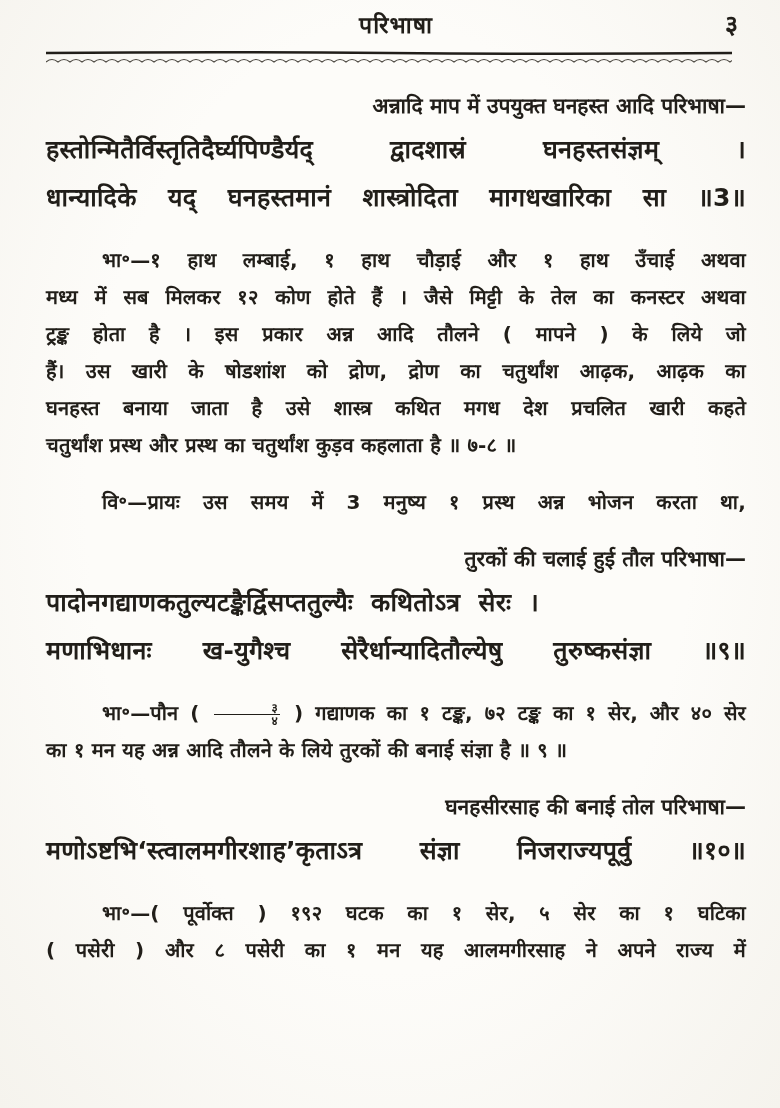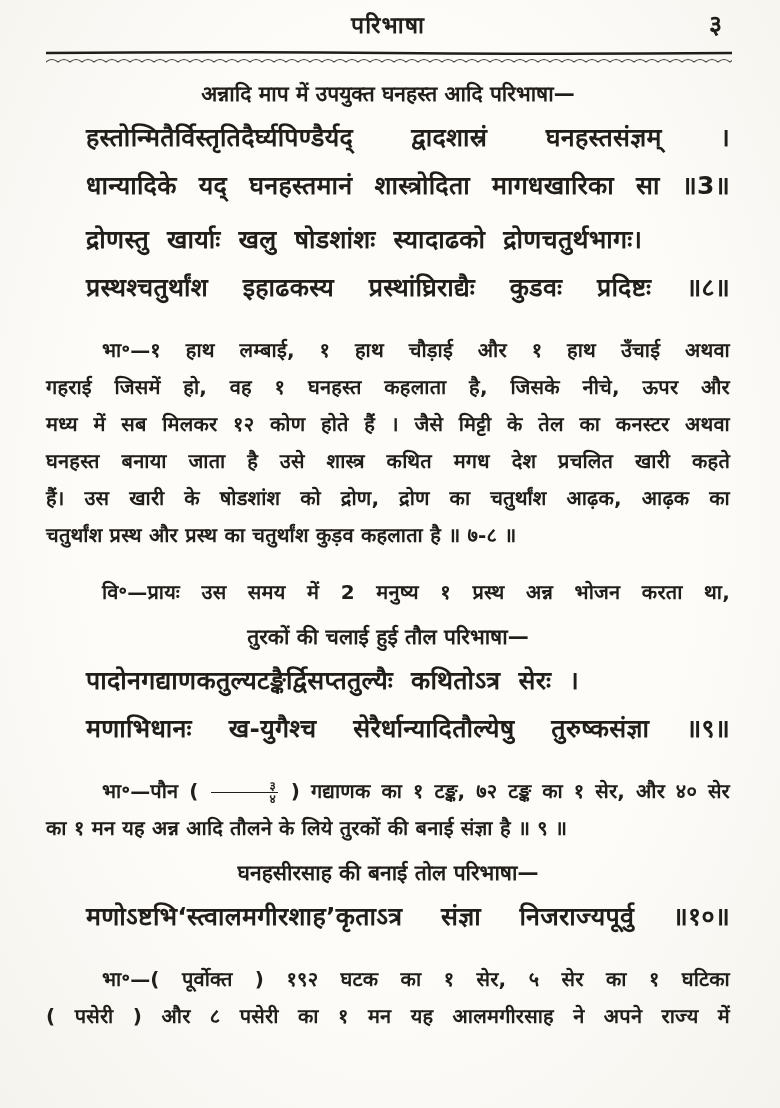--- a/index.html
+++ b/index.html
@@ -9,21 +9,21 @@
     font-family:"DejaVu Sans", sans-serif;
   }
   .page{
     position:relative;
     width:780px;height:1108px;
     margin:0 auto;
     background:radial-gradient(ellipse at 50% 45%, #fdfcf9 55%, #f5f3ed 100%);
     color:#211e19;
     overflow:hidden;
     box-sizing:border-box;
-    padding:6px 50px 0 46px;
+    padding:6px 34px 0 46px;
   }
   .running-head{
     position:relative;
     height:32px;
   }
   .running-head .title{
     position:absolute;left:0;right:0;top:2px;
     text-align:center;
     font-size:23px;font-weight:700;
     letter-spacing:1px;
@@ -31,35 +31,35 @@
   .running-head .pagenum{
     position:absolute;right:8px;top:0;
     font-size:25px;font-weight:700;
   }
   .rule-wrap{
     margin-top:12px;
     width:686px;height:18px;
   }
   .rule-wrap svg{display:block;}
   .centerhead{
-    text-align:center;
+    text-align:right;
     font-size:21px;font-weight:700;
-    margin-top:12px;
+    margin-top:24px;
     line-height:28px;
     white-space:nowrap;
   }
   .verse{
     font-size:25px;font-weight:700;
     line-height:48px;
     letter-spacing:.3px;
     white-space:nowrap;
   }
   .verse.jfull{white-space:normal;text-align:justify;text-align-last:justify;}
   .verse.wsp{word-spacing:9px;}
-  .vgroup{margin-top:6px;margin-left:40px;}
+  .vgroup{margin-top:6px;}
   .body-line{
     font-size:20px;font-weight:600;
     line-height:37px;
     letter-spacing:.2px;
   }
   .jfull{text-align:justify;text-align-last:justify;}
   .indent{text-indent:56px;}
   .para{margin-top:20px;}
   .frac{
     display:inline-flex;flex-direction:column;
@@ -88,36 +88,32 @@
     </svg>
   </div>
 
   <div class="centerhead">अन्नादि माप में उपयुक्त घनहस्त आदि परिभाषा—</div>
 
   <div class="vgroup">
     <div class="verse jfull">हस्तोन्मितैर्विस्तृतिदैर्घ्यपिण्डैर्यद् द्वादशास्रं घनहस्तसंज्ञम् ।</div>
     <div class="verse jfull">धान्यादिके यद् घनहस्तमानं शास्त्रोदिता मागधखारिका सा ॥3॥</div>
   </div>
 
-  <div class="vgroup">
-    <div class="verse wsp">द्रोणस्तु खार्याः खलु षोडशांशः स्यादाढको द्रोणचतुर्थभागः।</div>
-    <div class="verse jfull">प्रस्थश्चतुर्थांश इहाढकस्य प्रस्थांघ्रिराद्यैः कुडवः प्रदिष्टः ॥८॥</div>
-  </div>
 
   <div class="para">
     <div class="body-line indent jfull">भा॰—१ हाथ लम्बाई, १ हाथ चौड़ाई और १ हाथ उँचाई अथवा</div>
-    <div class="body-line jfull">गहराई जिसमें हो, वह १ घनहस्त कहलाता है, जिसके नीचे, ऊपर और</div>
     <div class="body-line jfull">मध्य में सब मिलकर १२ कोण होते हैं । जैसे मिट्टी के तेल का कनस्टर अथवा</div>
+    <div class="body-line jfull">ट्रङ्क होता है । इस प्रकार अन्न आदि तौलने ( मापने ) के लिये जो</div>
+    <div class="body-line jfull">हैं। उस खारी के षोडशांश को द्रोण, द्रोण का चतुर्थांश आढ़क, आढ़क का</div>
     <div class="body-line jfull">घनहस्त बनाया जाता है उसे शास्त्र कथित मगध देश प्रचलित खारी कहते</div>
-    <div class="body-line jfull">हैं। उस खारी के षोडशांश को द्रोण, द्रोण का चतुर्थांश आढ़क, आढ़क का</div>
     <div class="body-line">चतुर्थांश प्रस्थ और प्रस्थ का चतुर्थांश कुड़व कहलाता है ॥ ७-८ ॥</div>
   </div>
 
   <div class="para">
-    <div class="body-line indent jfull">वि॰—प्रायः उस समय में 2 मनुष्य १ प्रस्थ अन्न भोजन करता था,</div>
+    <div class="body-line indent jfull">वि॰—प्रायः उस समय में 3 मनुष्य १ प्रस्थ अन्न भोजन करता था,</div>
   </div>
 
   <div class="centerhead">तुरकों की चलाई हुई तौल परिभाषा—</div>
 
   <div class="vgroup">
     <div class="verse wsp">पादोनगद्याणकतुल्यटङ्कैर्द्विसप्ततुल्यैः कथितोऽत्र सेरः ।</div>
     <div class="verse jfull">मणाभिधानः ख-युगैश्च सेरैर्धान्यादितौल्येषु तुरुष्कसंज्ञा ॥९॥</div>
   </div>
 
   <div class="para">

